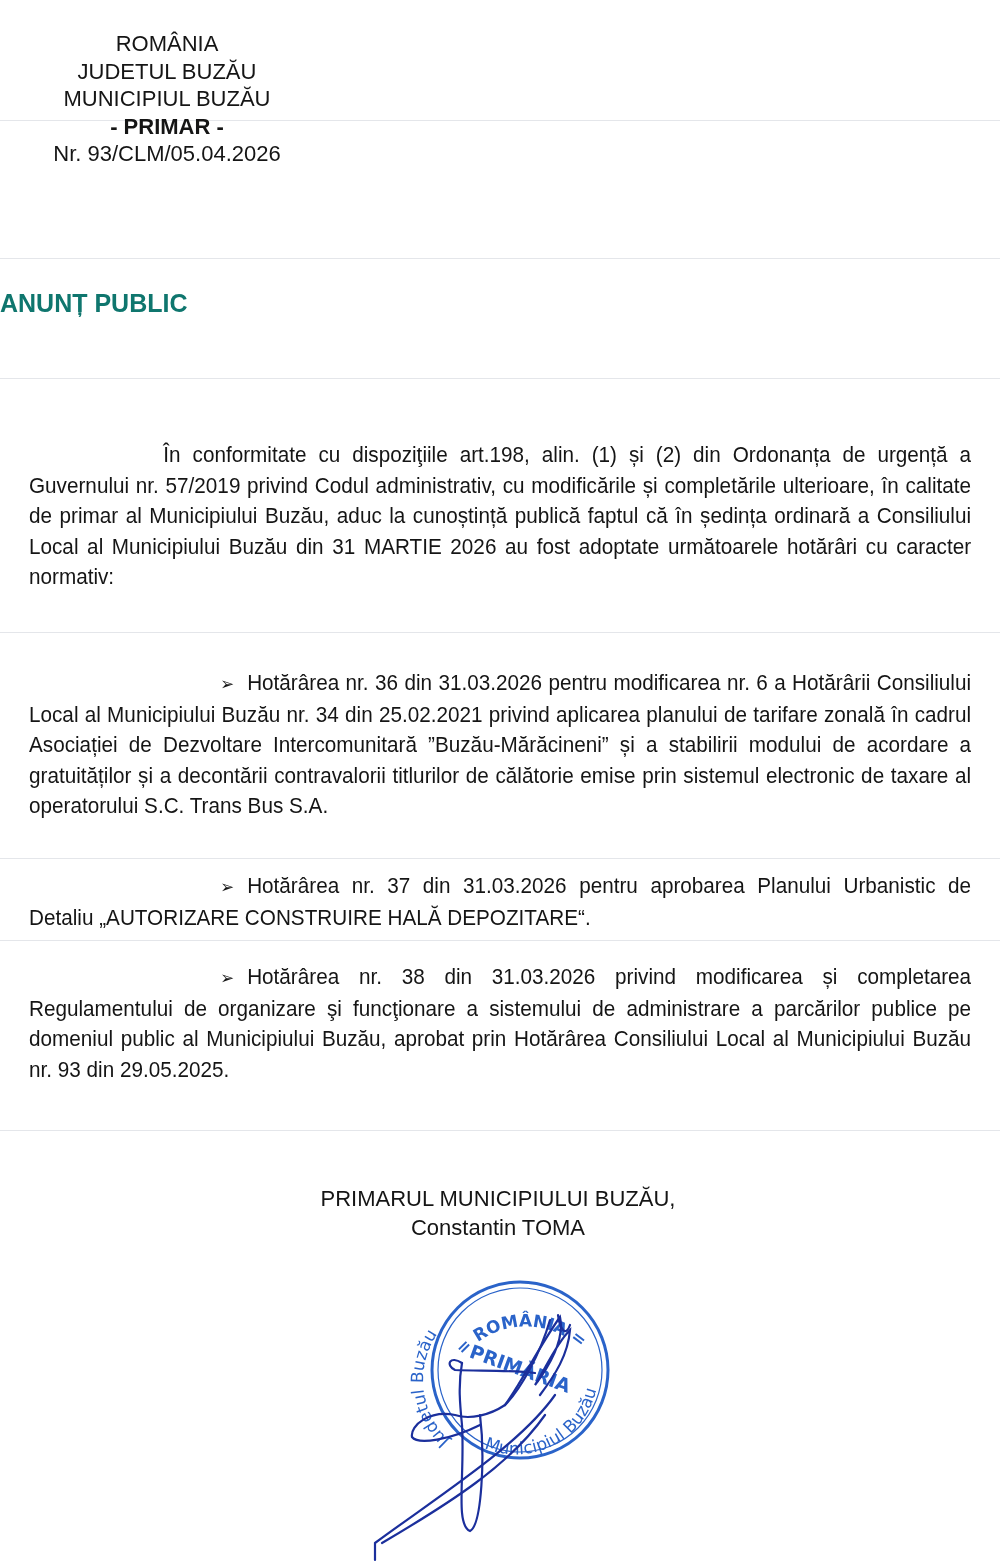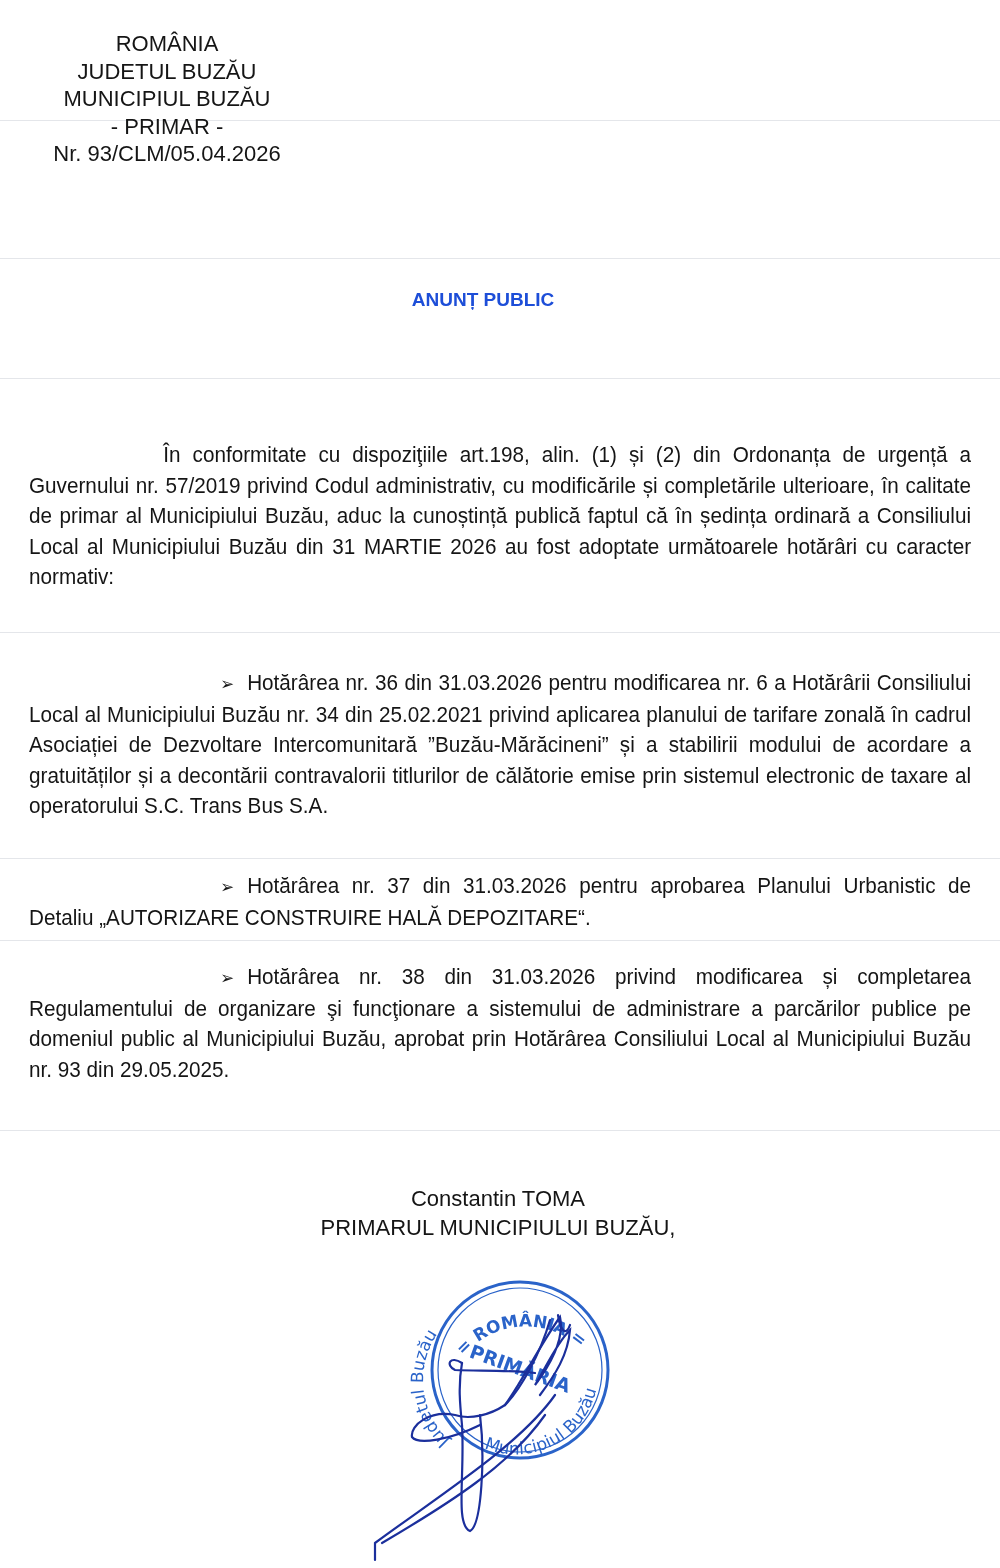--- a/index.html
+++ b/index.html
@@ -1,22 +1,22 @@
 <!DOCTYPE html>
 <html><head>
 <meta charset="utf-8">
 <style>
   html, body { margin:0; padding:0; background:#ffffff; }
   body { width:1000px; height:1568px; position:relative; overflow:hidden; color:#111; }
   .scanline { position:absolute; left:0; width:1000px; height:1px; background:#e4e6ea; }
   .header { position:absolute; left:12px; top:30px; width:310px; text-align:center;
     font-family:"Liberation Sans", sans-serif; font-size:22px; line-height:27.5px; color:#151515; }
-  .header .bold { font-weight:normal; }
-  .title { position:absolute; left:0; width:966px; top:289px; text-align:center;
-    font-family:"Liberation Sans", sans-serif; font-weight:bold; font-size:19px; color:#1d4ed8; }
+  .header .bold { font-weight:bold; }
+  .title { position:absolute; left:0; width:966px; top:289px; text-align:left;
+    font-family:"Liberation Sans", sans-serif; font-weight:bold; font-size:25px; color:#0f766e; }
   .body-text { position:absolute; left:29px; width:942px;
     font-family:"Liberation Sans", sans-serif; font-size:22.5px; line-height:30.5px;
     text-align:justify; color:#151515; transform:scaleX(0.92); transform-origin:left top; width:1024px; }
   .p1 { top:440px; text-indent:146px; }
   .item { position:absolute; left:29px;
     font-family:"Liberation Sans", sans-serif; font-size:22.5px; line-height:30.5px;
     text-align:justify; color:#151515; transform:scaleX(0.92); transform-origin:left top; width:1024px; }
   .item1 { top:668px; text-indent:104px; }
   .item2 { top:871px; text-indent:104px; }
   .item3 { top:962px; text-indent:104px; }
@@ -52,22 +52,22 @@
   <span class="arrow">➢</span><span>Hotărârea nr. 36 din 31.03.2026 pentru modificarea nr. 6 a Hotărârii Consiliului Local al Municipiului Buzău nr. 34 din 25.02.2021 privind aplicarea planului de tarifare zonală în cadrul Asociației de Dezvoltare Intercomunitară ”Buzău-Mărăcineni” și a stabilirii modului de acordare a gratuităților și a decontării contravalorii titlurilor de călătorie emise prin sistemul electronic de taxare al operatorului S.C. Trans Bus S.A.</span>
 </div>
 <div class="item item2">
   <span class="arrow">➢</span><span>Hotărârea nr. 37 din 31.03.2026 pentru aprobarea Planului Urbanistic de Detaliu „AUTORIZARE CONSTRUIRE HALĂ DEPOZITARE“.</span>
 </div>
 <div class="item item3">
   <span class="arrow">➢</span><span>Hotărârea nr. 38 din 31.03.2026 privind modificarea și completarea Regulamentului de organizare şi funcţionare a sistemului de administrare a parcărilor publice pe domeniul public al Municipiului Buzău, aprobat prin Hotărârea Consiliului Local al Municipiului Buzău nr. 93 din 29.05.2025.</span>
 </div>
 
 <div class="sign">
+  <div>PRIMARUL MUNICIPIULUI BUZĂU,</div>
   <div>Constantin TOMA</div>
-  <div>PRIMARUL MUNICIPIULUI BUZĂU,</div>
 </div>
 
 <div class="stamp">
   <svg width="260" height="290" viewBox="0 0 260 290">
     <defs>
       <path id="arcTop" d="M 78 108 A 82 82 0 0 1 218 80"></path>
       <path id="arcLeft" d="M 92 175 A 82 82 0 0 1 118 25"></path>
       <path id="arcBottom" d="M 108 170 A 82 82 0 0 0 228 95"></path>
     </defs>
     <circle cx="150" cy="95" r="88" fill="none" stroke="#2a63c9" stroke-width="3"></circle>

